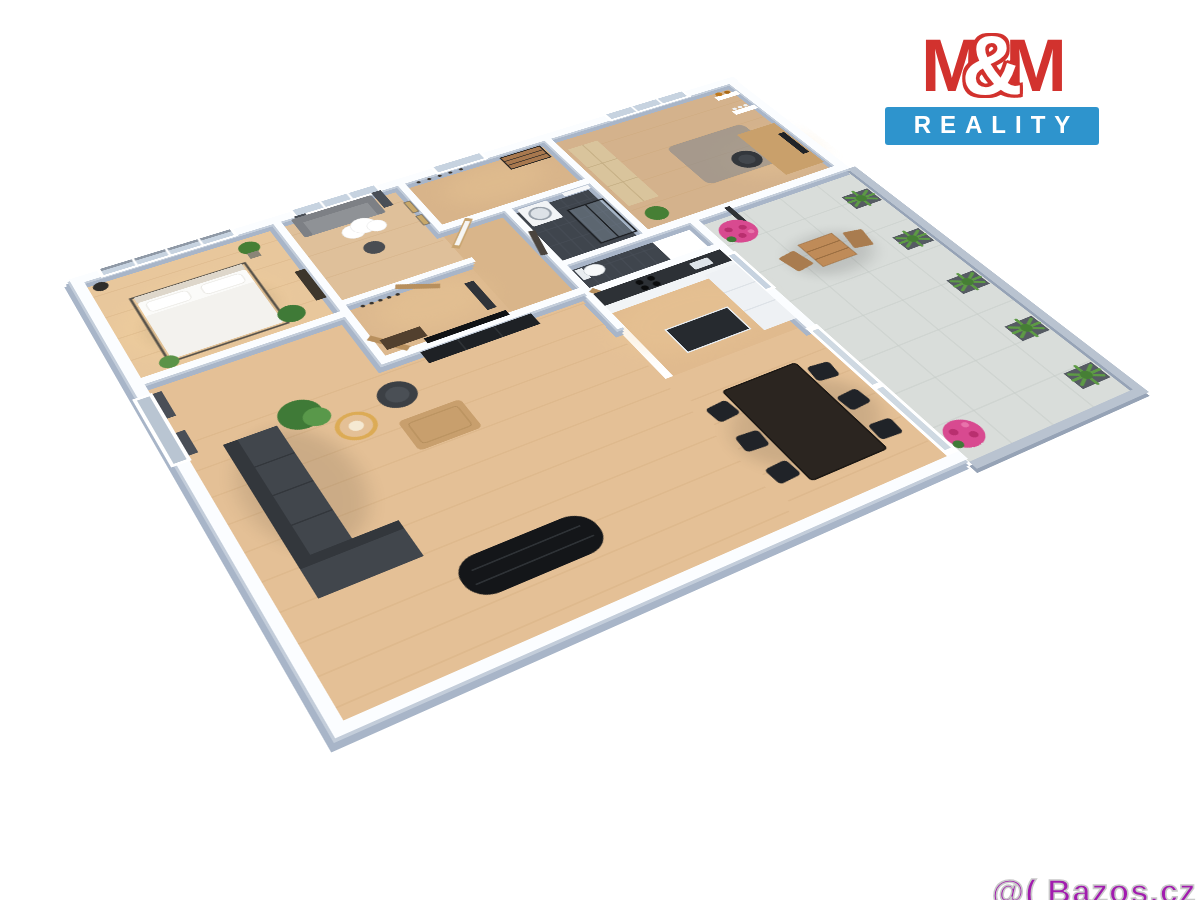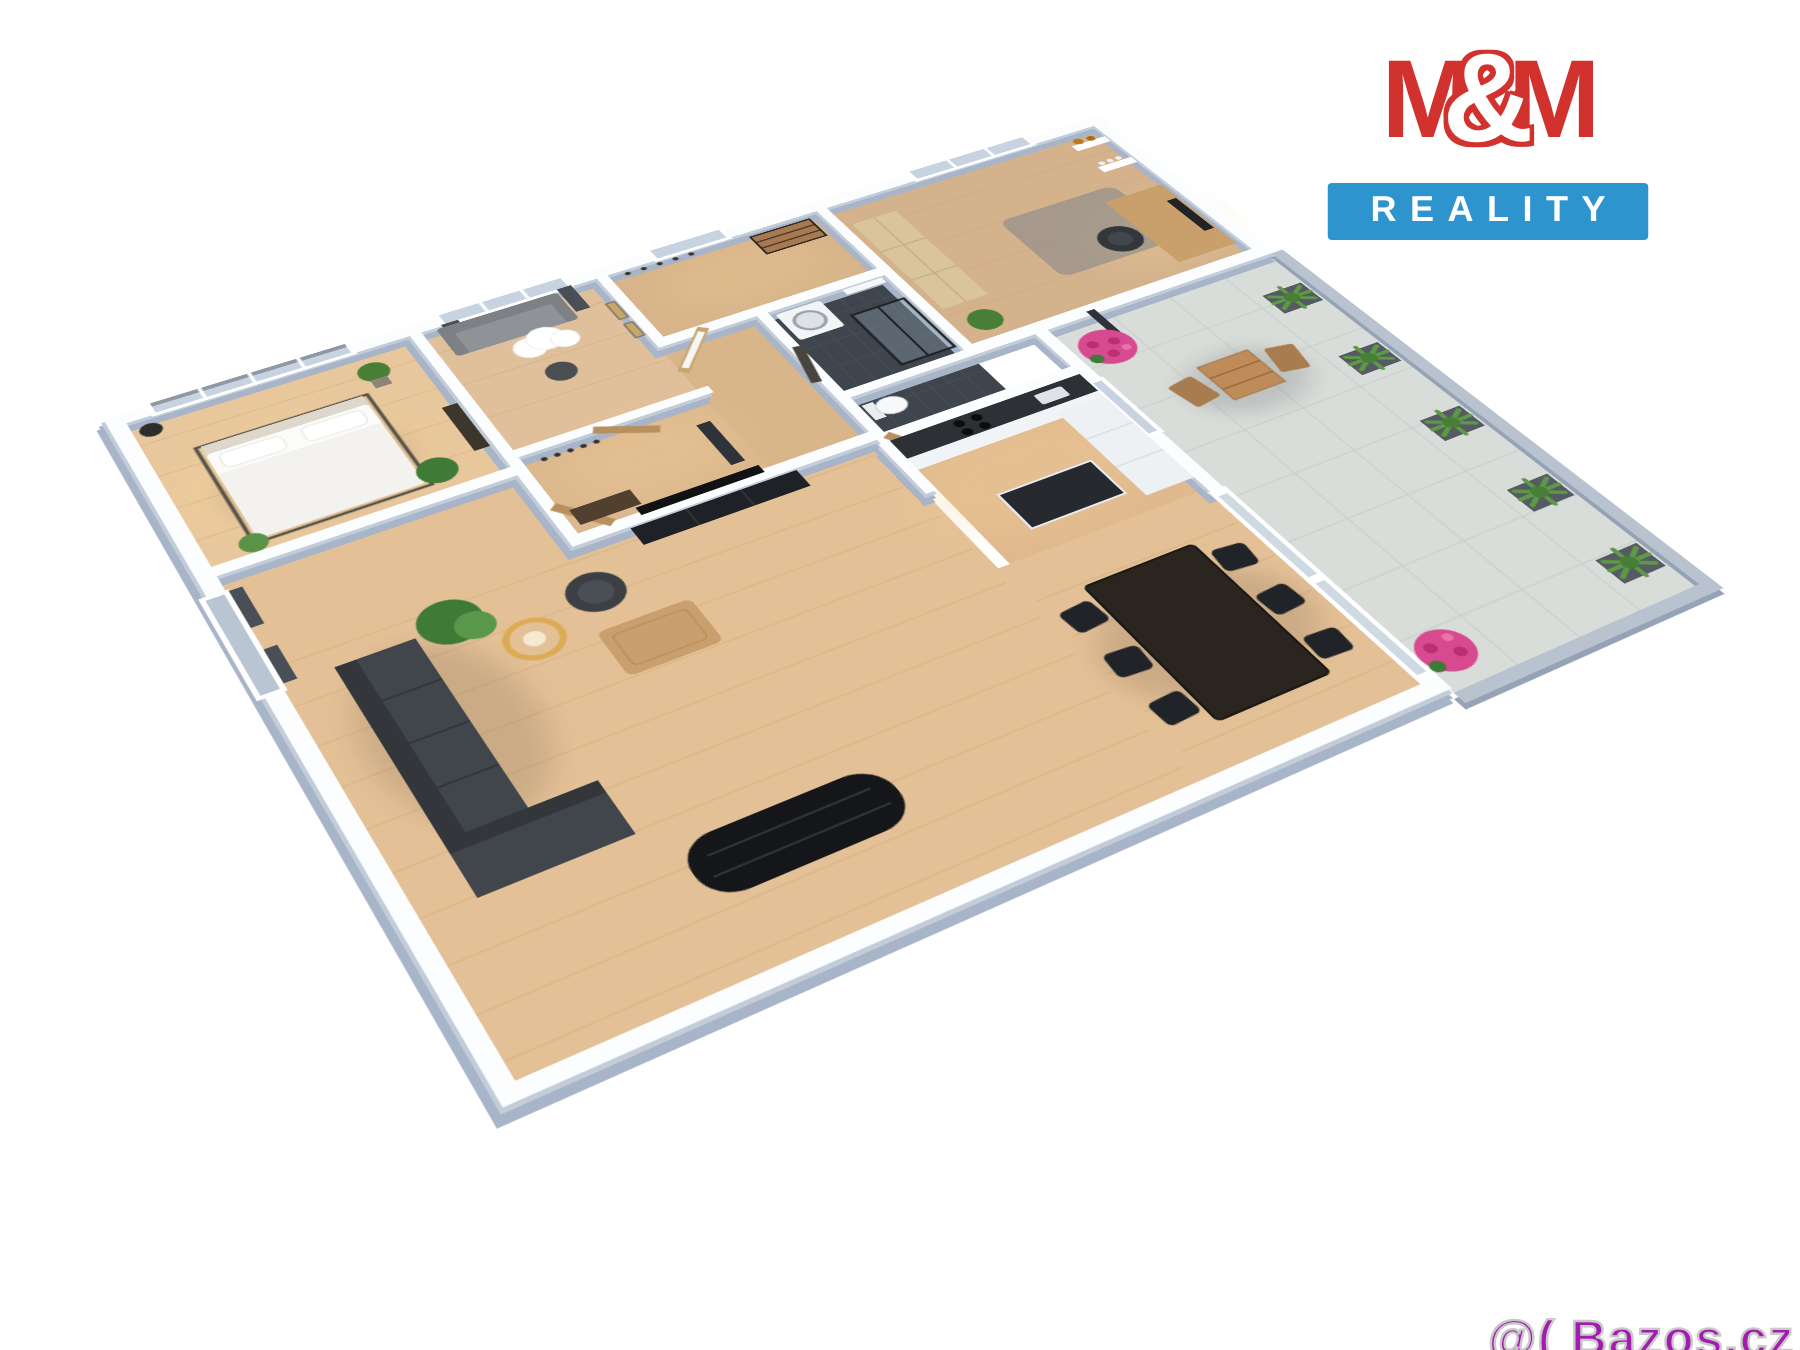--- a/index.html
+++ b/index.html
@@ -16,21 +16,21 @@
   .blur16{filter:blur(16px);}
   .blur10{filter:blur(10px);}
   
   .logo{position:absolute;left:885px;top:28px;width:214px;text-align:center;}
   .logo-mm{display:flex;align-items:center;justify-content:center;line-height:.95;
            font-weight:bold;height:76px;}
   .logo-mm .m{font-size:74px;color:#d2322e;letter-spacing:-4px;z-index:1;}
   .logo-mm .amp{font-size:84px;color:#ffffff;margin:0 -17px;position:relative;z-index:2;
       text-shadow:3px 0 0 #d2322e,-3px 0 0 #d2322e,0 3px 0 #d2322e,0 -3px 0 #d2322e,
                   3px 3px 0 #d2322e,-3px -3px 0 #d2322e,3px -3px 0 #d2322e,-3px 3px 0 #d2322e;}
-  .logo-bar{margin-top:18px;background:#2e94cd;border-radius:3px;color:#fff;
+  .logo-bar{margin-top:3px;background:#2e94cd;border-radius:3px;color:#fff;
             font-weight:bold;font-size:24px;letter-spacing:9px;padding:4px 0 6px 9px;}
   
   .watermark{position:absolute;left:992px;top:873px;font-size:33px;font-weight:bold;
              color:#a21caf;-webkit-text-stroke:1.6px #c9c9c9;letter-spacing:1px;}
 </style>
 </head>
 <body>
 
 <div class="page">
   <div class="scene">

